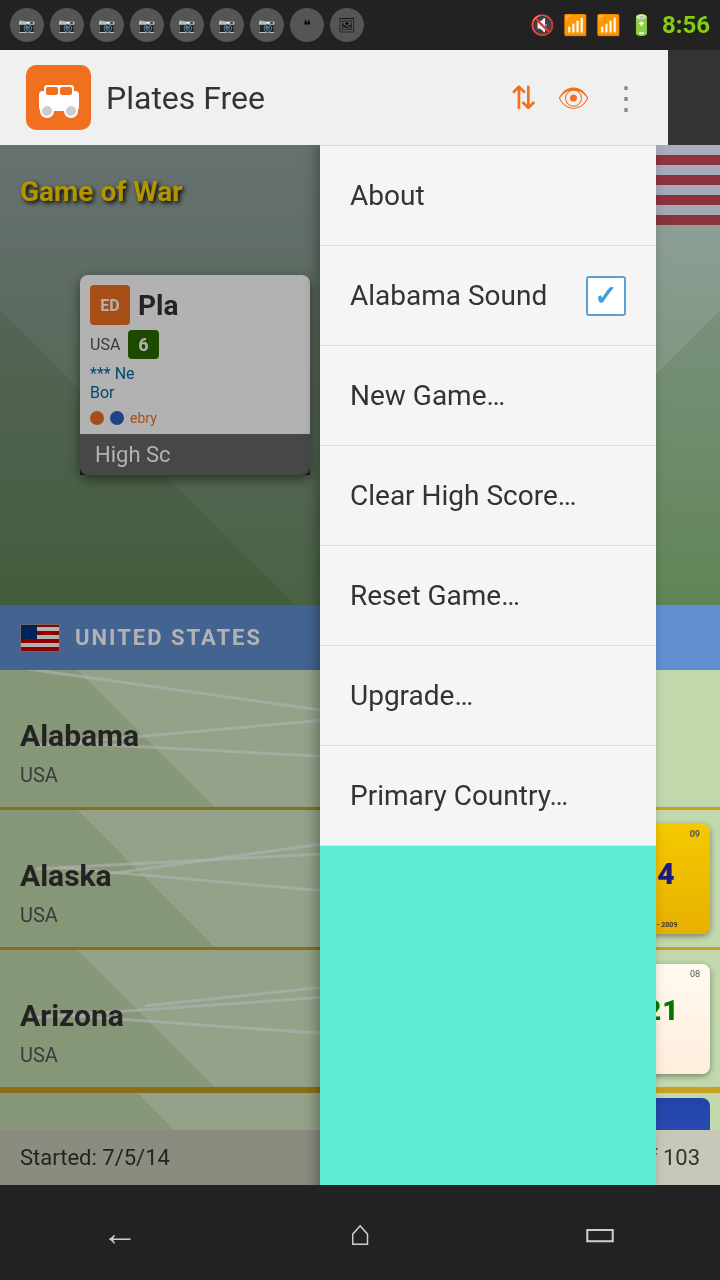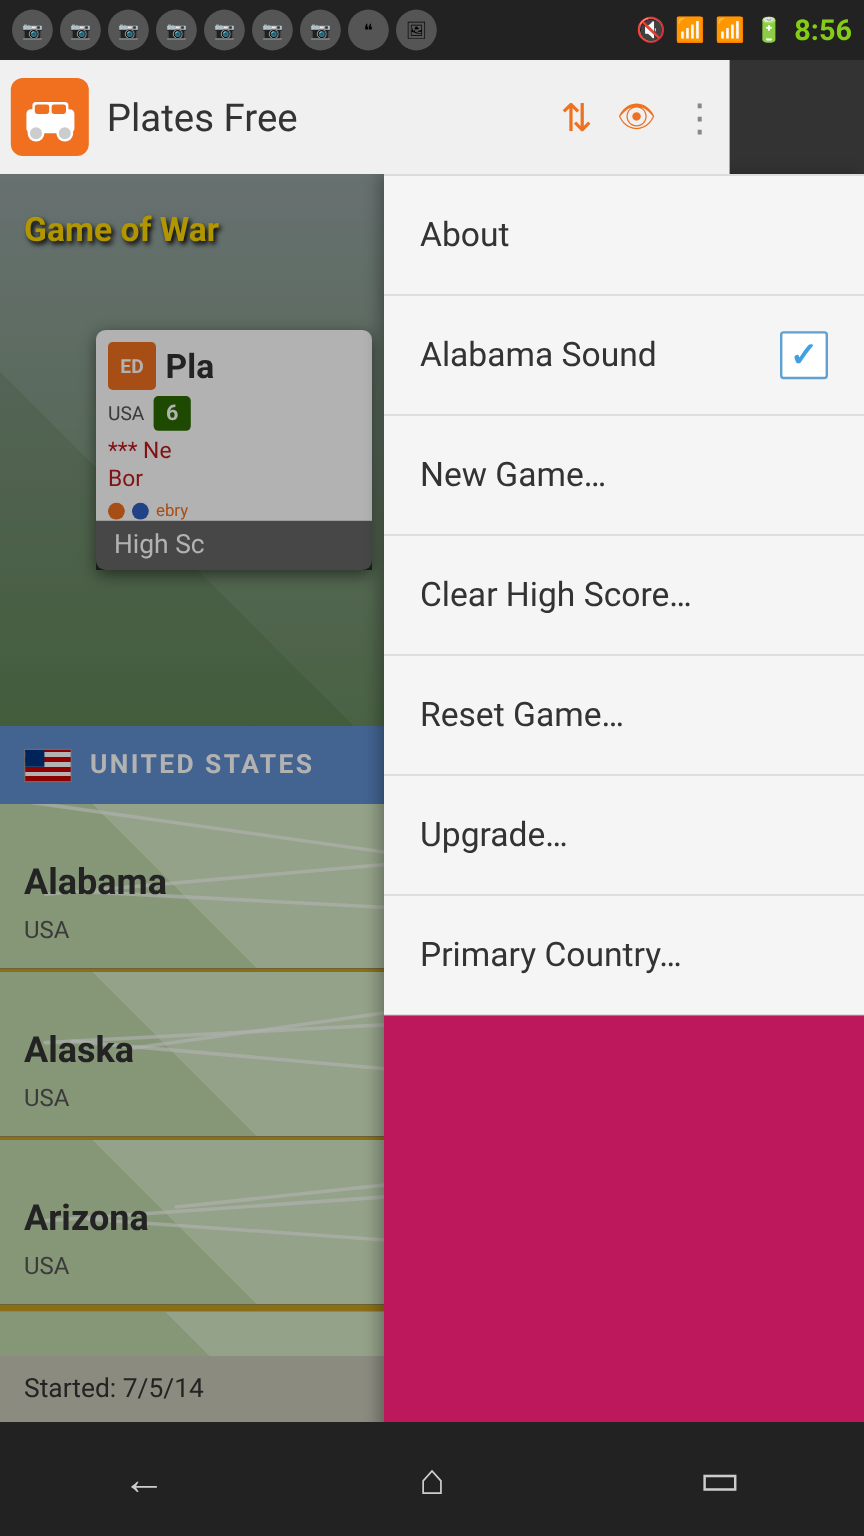--- a/index.html
+++ b/index.html
@@ -46,26 +46,26 @@
       color: white;
     }
     .status-time {
       color: #84cc16;
       font-size: 24px;
       font-weight: bold;
     }
 
     
     #toolbar {
-      width: 608px;
+      width: 668px;
       height: 95px;
       background: #f0f0f0;
       display: flex;
       align-items: center;
-      padding: 0 9px;
+      padding: 0 26px;
       position: relative;
       z-index: 99;
     }
     #app-icon {
       width: 65px;
       height: 65px;
       background: #f07020;
       border-radius: 10px;
       display: flex;
       align-items: center;
@@ -188,21 +188,21 @@
     }
     .usa-text { font-size: 16px; color: #555; }
     .score-badge {
       background: #2a6a00;
       color: white;
       padding: 4px 10px;
       border-radius: 4px;
       font-weight: bold;
       font-size: 18px;
     }
-    .card-detail { font-size: 19px; color: #b91c1c; }
+    .card-detail { font-size: 16px; color: #0369a1; }
     .dots {
       display: flex;
       gap: 6px;
       margin-top: 8px;
       align-items: center;
     }
     .dot-orange { width: 14px; height: 14px; background: #f07020; border-radius: 50%; }
     .dot-blue { width: 14px; height: 14px; background: #3060c0; border-radius: 50%; }
     .ebry-text { font-size: 14px; color: #f07020; }
     .high-score-bar {
@@ -351,22 +351,22 @@
       height: calc(1280px - 145px);
       z-index: 50;
       display: flex;
     }
     #dropdown-dimmer {
       width: 320px;
       background: rgba(0,0,0,0.3);
       height: 100%;
     }
     #dropdown-menu {
-      width: 400px;
-      background: #be185d;
+      width: 336px;
+      background: #5eead4;
       box-shadow: -4px 0 12px rgba(0,0,0,0.3);
       height: auto;
       border-top: 1px solid #ddd;
     }
     .menu-item {
       width: 100%;
       height: 100px;
       display: flex;
       align-items: center;
       justify-content: space-between;

